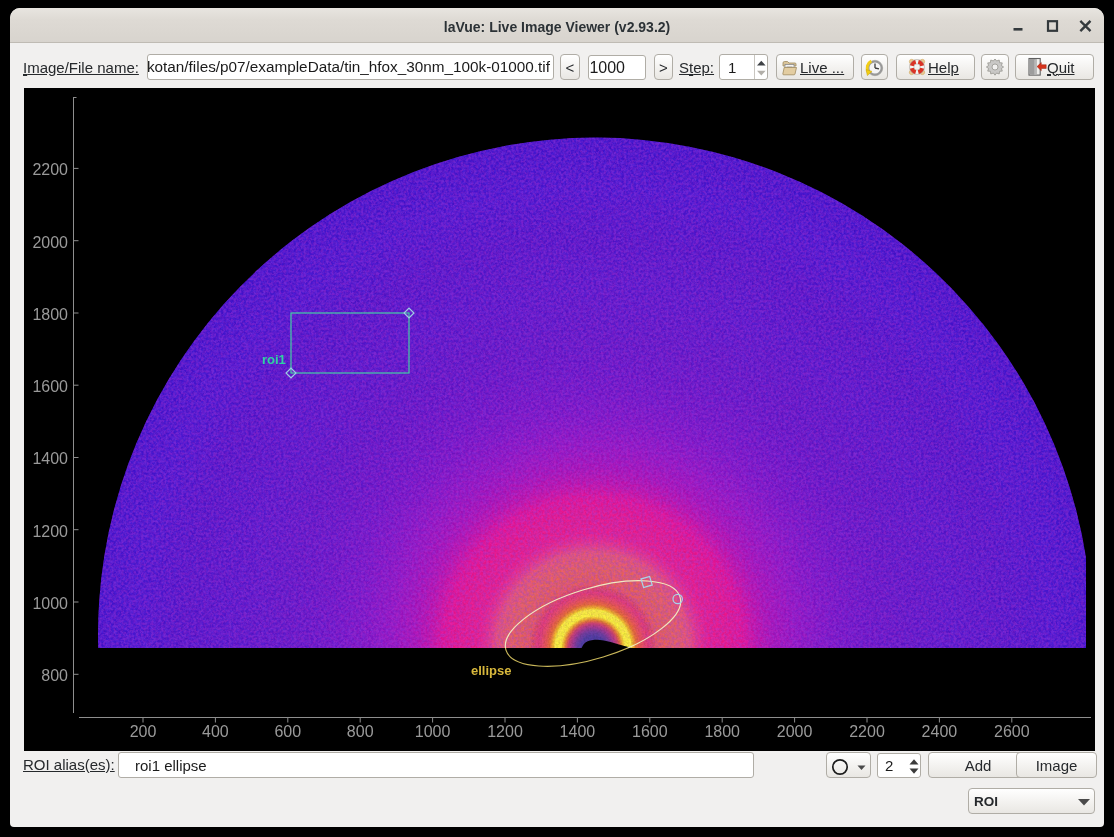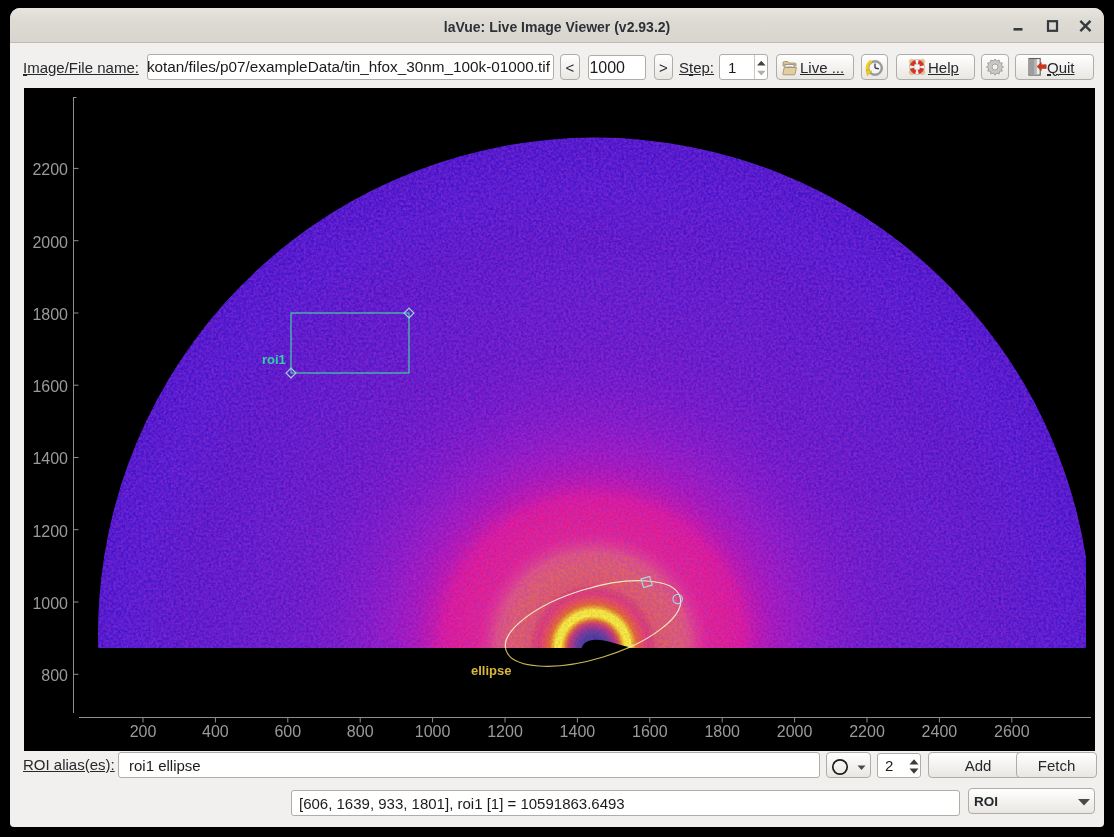--- a/index.html
+++ b/index.html
@@ -257,32 +257,31 @@
       <ellipse cx="569" cy="535.5" rx="91" ry="35" transform="rotate(-17 569 535.5)" fill="none" stroke="#c9b75a" stroke-width="1.2"></ellipse>
     </g>
     <g stroke="#a8d4ea" stroke-width="1.2" fill="none">
       <rect x="618.1" y="489.5" width="9" height="9" transform="rotate(-17 622.6 494)"></rect>
       <circle cx="653.7" cy="511" r="4.7"></circle>
     </g>
     <text x="447" y="587" font-size="13" font-weight="bold" fill="#d8b83c">ellipse</text>
   </svg>
 
   <div class="lblabs" style="left:23px;top:751px;height:26px">ROI alias(es):</div>
-  <div class="field" style="left:118px;top:752px;width:702px;height:26px;padding-left:10px">roi1 ellipse</div>
+  <div class="field" style="left:118px;top:752px;width:636px;height:26px;padding-left:16px">roi1 ellipse</div>
   <div class="btn" style="left:826px;top:752px;width:45px;height:26px"></div>
   <svg style="position:absolute;left:826px;top:752px" width="45" height="26" viewBox="0 0 45 26">
     <circle cx="14" cy="15" r="7.2" fill="none" stroke="#1c1c1c" stroke-width="1.7"></circle>
     <path d="M31.5 13.5 L39.5 13.5 L35.5 18 Z" fill="#4a4a4a"></path>
   </svg>
   <div class="field" style="left:877px;top:753px;width:44px;height:25px;padding-left:7px">2</div>
   <svg style="position:absolute;left:905px;top:752px" width="18" height="26" viewBox="0 0 18 26">
     <path d="M4.5 12.5 L9 7.2 L13.5 12.5 Z" fill="#3b3b3b"></path>
     <path d="M4.5 16.5 L9 21.8 L13.5 16.5 Z" fill="#3b3b3b"></path>
   </svg>
   <div class="btn" style="left:928px;top:752px;width:100px;height:26px">Add</div>
-  <div class="btn" style="left:1016px;top:752px;width:81px;height:26px">Fetch</div>
-
-  <div class="field" style="left:291px;top:790px;width:669px;height:26px;padding-left:7px">[606, 1639, 933, 1801], roi1 [1] = 10591863.6493</div>
+  <div class="btn" style="left:1016px;top:752px;width:81px;height:26px">Image</div>
+
   <div class="btn" style="left:968px;top:788px;width:127px;height:26px;justify-content:flex-start;padding-left:5px;font-weight:bold;font-size:13.5px">ROI</div>
   <svg style="position:absolute;left:1074px;top:788px" width="20" height="26" viewBox="0 0 20 26">
     <path d="M4 11 L16 11 L10 17.5 Z" fill="#4a4a4a"></path>
   </svg>
 </div>
 
 </body></html>

